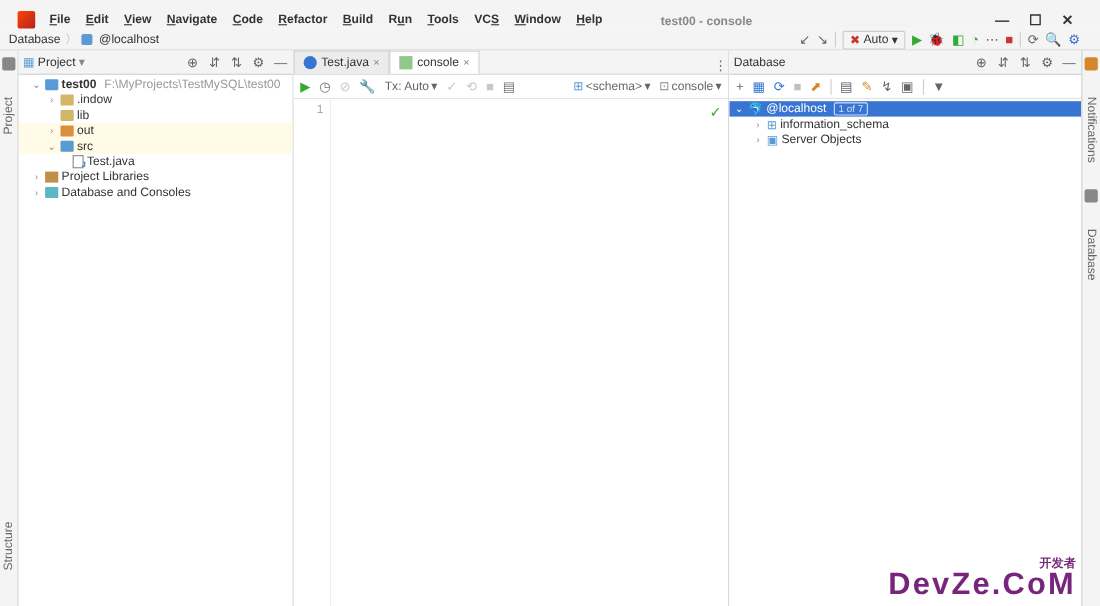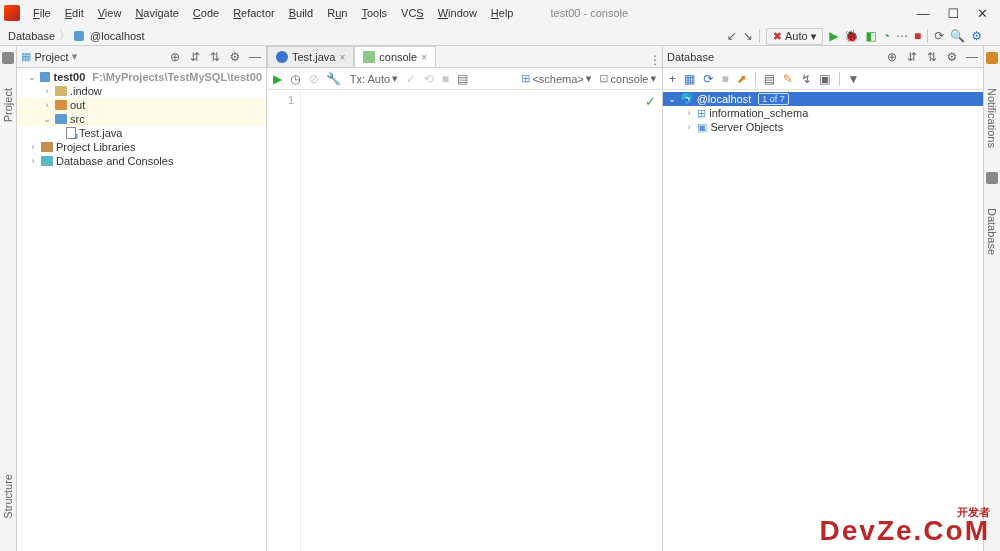--- a/index.html
+++ b/index.html
@@ -1,22 +1,22 @@
 <!DOCTYPE html>
 <html><head>
 <meta charset="utf-8">
 <style>
 * { margin:0; padding:0; box-sizing:border-box; font-family:"Segoe UI",Arial,sans-serif; font-size:11px; }
 body { width:1000px; height:551px; background:#fff; color:#333; overflow:hidden; position:relative; }
-.titlebar { height:26px; display:flex; align-items:center; padding:0 4px; background:#f4f4f4; }
+.titlebar { height:26px; display:flex; align-items:flex-end; padding:0 16px; background:#f4f4f4;font-weight:bold; }
 .app-icon { width:16px; height:16px; background:linear-gradient(135deg,#ff4500,#b22222); border-radius:2px; margin-right:8px; }
 .menu { display:flex; gap:4px; }
 .menu span { padding:2px 5px; cursor:pointer; }
 .menu span u { text-decoration:underline; }
-.title-text { margin-left:32px; color:#888; }
+.title-text { margin-left:48px; color:#888; }
 .win-ctrl { margin-left:auto; display:flex; gap:18px; padding-right:8px; }
 .win-ctrl span { cursor:pointer; font-size:13px; }
 .breadcrumb { height:20px; display:flex; align-items:center; padding:0 8px; background:#f4f4f4; border-bottom:1px solid #d0d0d0; gap:4px; }
 .breadcrumb .sep { color:#aaa; }
 .db-icon-s { width:10px; height:10px; background:#5a9bd5; border-radius:2px; display:inline-block; margin-right:2px; }
 .main { display:flex; height:calc(100% - 46px); }
 .gutter-l,.gutter-r { width:17px; background:#f4f4f4; border-right:1px solid #d0d0d0; display:flex; flex-direction:column; align-items:center; gap:20px; padding-top:6px; }
 .gutter-r { border-right:none; border-left:1px solid #d0d0d0; }
 .vtext { writing-mode:vertical-rl; transform:rotate(180deg); color:#666; cursor:pointer; padding:4px 0; }
 .vtext.r { transform:none; }
@@ -34,21 +34,21 @@
 .tree-row.sel { background:#3874d1; color:#fff; }
 .tree-row.hl { background:#fffbe6; }
 .indent { display:inline-block; }
 .arrow { width:10px; text-align:center; color:#888; font-size:9px; }
 .tree-row.sel .arrow { color:#fff; }
 .folder { width:12px; height:10px; background:#d4b66a; border-radius:1px; display:inline-block; }
 .folder.blue { background:#5a9bd5; }
 .file-icon { width:10px; height:12px; background:#fff; border:1px solid #888; display:inline-block; position:relative; }
 .file-icon.java::after { content:"J"; position:absolute; bottom:-2px; right:-3px; font-size:7px; color:#3874d1; font-weight:bold; }
 .lib-icon { width:12px; height:10px; background:#c18f4a; display:inline-block; }
-.path { color:#999; margin-left:4px;font-weight:bold; }
+.path { color:#999; margin-left:4px; }
 .badge { border:1px solid #7fa850; color:#7fa850; border-radius:2px; padding:0 3px; font-size:9px; margin-left:4px; }
 .tree-row.sel .badge { border-color:#cfe0fa; color:#cfe0fa; }
 .tabs { height:22px; display:flex; align-items:flex-end; background:#f4f4f4; border-bottom:1px solid #d0d0d0; }
 .tab { height:21px; display:flex; align-items:center; gap:4px; padding:0 8px; background:#ececec; border:1px solid #d0d0d0; border-bottom:none; cursor:pointer; }
 .tab.active { background:#fff; }
 .tab .close { color:#888; font-size:10px; }
 .tb-icon { width:12px; height:12px; display:inline-block; }
 .toolbar { height:22px; display:flex; align-items:center; gap:8px; padding:0 6px; border-bottom:1px solid #e4e4e4; background:#fff; }
 .tb-btn { color:#777; cursor:pointer; font-size:12px; }
 .tb-btn.play { color:#3a3; }
@@ -61,21 +61,21 @@
 .db-tool { color:#666; cursor:pointer; font-size:12px; }
 .db-tool.blue { color:#3874d1; }
 .db-tool.orange { color:#d4882a; }
 .top-toolbar { position:absolute; top:26px; right:18px; height:20px; display:flex; align-items:center; gap:6px; }
 .top-toolbar .btn { color:#666; cursor:pointer; font-size:12px; }
 .top-toolbar .btn.green { color:#3a3; }
 .top-toolbar .btn.red { color:#c33; }
 .top-toolbar .btn.blue { color:#3874d1; }
 .run-cfg { border:1px solid #ccc; border-radius:2px; padding:1px 6px; display:flex; align-items:center; gap:3px; cursor:pointer; }
 .sep-v { width:1px; height:14px; background:#ccc; }
-.watermark { position:absolute; right:10px; bottom:8px; font-size:36px; font-weight:bold; color:#b91c1c; font-family:Georgia,serif; line-height:0.9; text-align:right; opacity:0.95; pointer-events:none; }
+.watermark { position:absolute; right:22px; bottom:8px; font-size:36px; font-weight:bold; color:#701a75; font-family:Georgia,serif; line-height:0.9; text-align:right; opacity:0.95; pointer-events:none; }
 .watermark .l2 { font-size:28px; letter-spacing:2px; }
 </style>
 </head>
 <body>
 
 <div class="titlebar">
   <div class="app-icon"></div>
   <div class="menu">
     <span><u>F</u>ile</span>
     <span><u>E</u>dit</span>
@@ -156,20 +156,26 @@
           <span class="arrow">⌄</span>
           <span class="folder blue"></span>
           <b>test00</b>
           <span class="path">F:\MyProjects\TestMySQL\test00</span>
         </div>
       <div class="tree-row">
           <span class="indent" style="width:18px"></span>
           <span class="arrow">›</span>
           <span class="folder"></span>
           <span>.indow</span>
+        </div>
+      <div class="tree-row">
+          <span class="indent" style="width:18px"></span>
+          <span class="arrow"></span>
+          <span class="folder"></span>
+          <span>lib</span>
         </div>
       <div class="tree-row hl">
           <span class="indent" style="width:18px"></span>
           <span class="arrow">›</span>
           <span class="folder" style="background:#d98f3d"></span>
           <span>out</span>
         </div>
       <div class="tree-row hl">
           <span class="indent" style="width:18px"></span>
           <span class="arrow">⌄</span>

